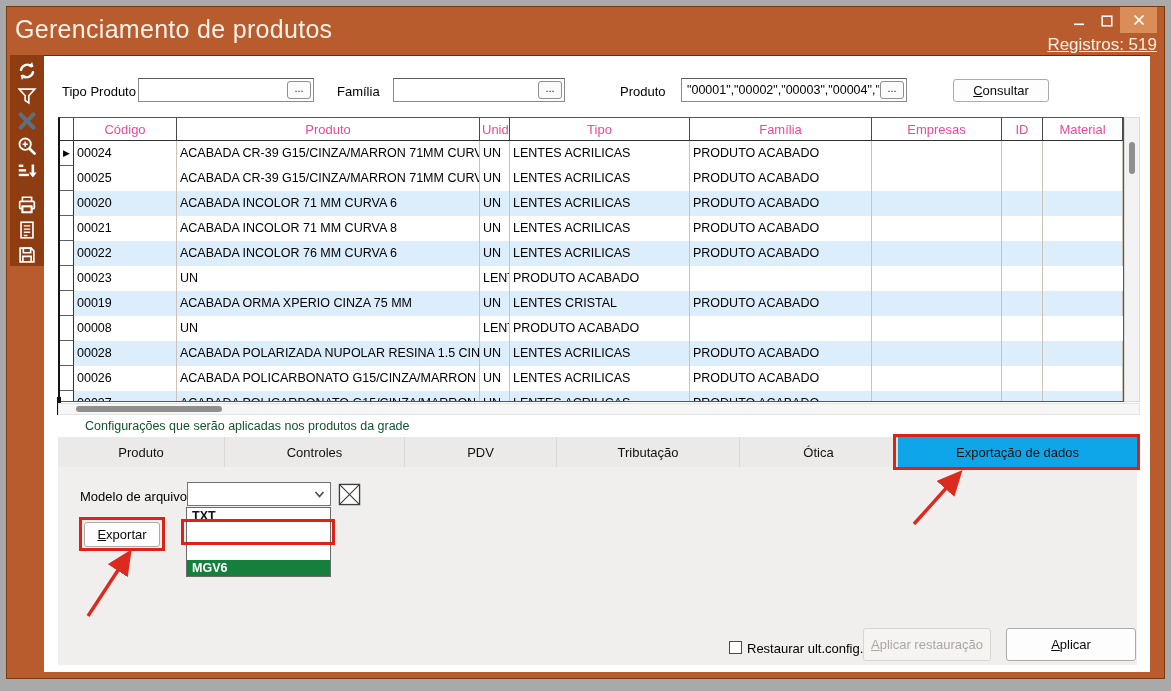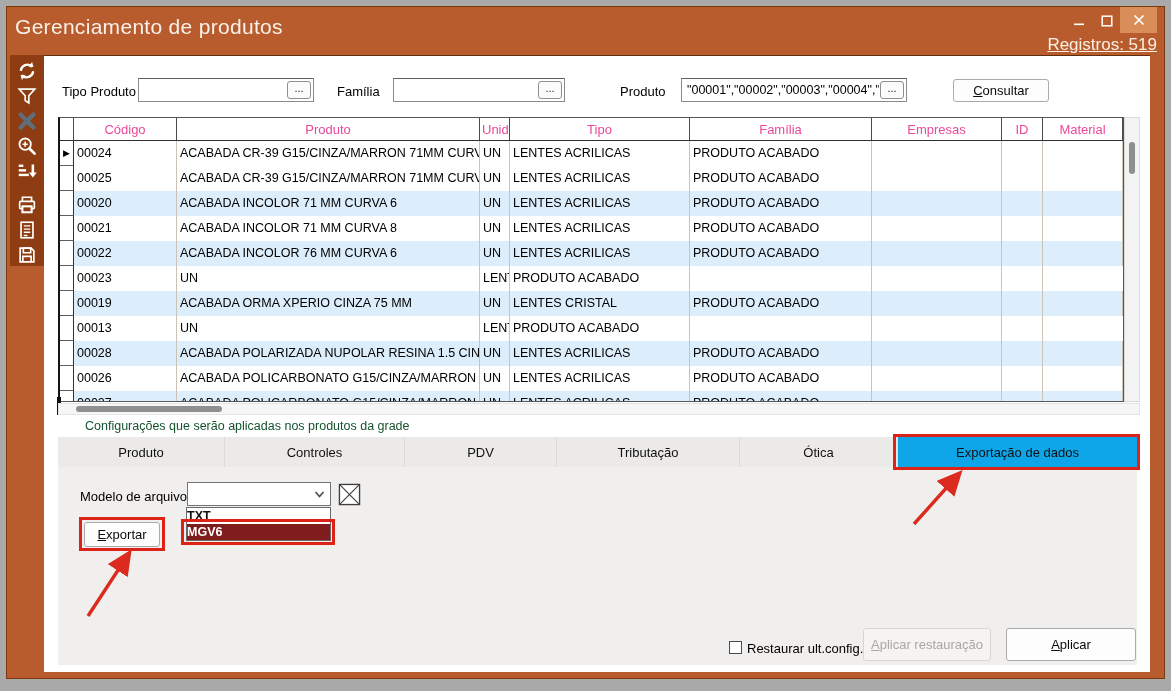--- a/index.html
+++ b/index.html
@@ -2,21 +2,21 @@
 <html><head>
 <meta charset="utf-8">
 <style>
   html,body{margin:0;padding:0;background:#888;}
   #screen{position:relative;width:1171px;height:691px;background:#A9A9A9;overflow:hidden;
           font-family:"Liberation Sans",sans-serif;-webkit-font-smoothing:antialiased;}
   #screen *{box-sizing:border-box;}
 
   
   .winframe{position:absolute;left:6px;top:6px;width:1159px;height:673px;background:#B85C2E;border:1px solid #79390F;}
-  .title{position:absolute;left:15px;top:15px;font-size:21px;font-weight:300;color:#F9F1EA;letter-spacing:.3px;}
+  .title{position:absolute;left:15px;top:15px;font-size:25px;font-weight:300;color:#F9F1EA;letter-spacing:.3px;}
   .wbtn{position:absolute;display:flex;align-items:center;justify-content:center;}
   #btn-min{left:1066px;top:10px;width:26px;height:22px;}
   #btn-max{left:1094px;top:10px;width:26px;height:22px;}
   #btn-close{left:1120px;top:7px;width:37px;height:26px;background:#D98E59;}
   .registros{position:absolute;right:14px;top:35px;font-size:17px;color:#FCEFE4;text-decoration:underline;cursor:pointer;}
 
   
   .toolbar{position:absolute;left:10px;top:55px;width:34px;height:211px;background:#8D3D11;
            display:flex;flex-direction:column;align-items:center;padding-top:5px;}
   .tico{width:24px;height:22px;margin-bottom:3px;flex:0 0 auto;}
@@ -63,22 +63,22 @@
   .tab{position:absolute;top:0;height:30px;display:flex;align-items:center;justify-content:center;
        font-size:13px;color:#111;background:#ECEAE8;border-right:1px solid #DCD9D6;cursor:pointer;}
   .tab.active{background:#0ea5e9;border-right:none;}
   .panel{position:absolute;left:58px;top:467px;width:1079px;height:198px;background:#F1EFED;}
 
   .combo{position:absolute;left:187px;top:482px;width:144px;height:24px;background:#fff;border:1px solid #737373;cursor:pointer;}
   .combo .val{position:absolute;left:5px;top:3px;font-size:12.5px;}
   .combo .chev{position:absolute;right:0;top:0;width:21px;height:22px;}
   .clearbox{position:absolute;left:338px;top:483px;width:23px;height:23px;cursor:pointer;}
   .ddlist{position:absolute;left:186px;top:507px;width:145px;background:#fff;border:1px solid #6B6B6B;z-index:5;}
-  .dd-item{height:16px;line-height:16px;font-size:12.5px;font-weight:bold;color:#111;cursor:pointer;}
-  .dd-item.hl{background:#7f1d1d;color:#fff;}
+  .dd-item{height:16px;line-height:16px;padding-left:5px;font-size:12.5px;font-weight:bold;color:#111;cursor:pointer;}
+  .dd-item.hl{background:#15803d;color:#fff;margin-top:36px;}
 
   #btn-exportar{left:84px;top:522px;width:76px;height:25px;}
   #btn-consultar{left:953px;top:79px;width:96px;height:23px;}
   #btn-aplicar-rest{left:863px;top:628px;width:128px;height:33px;}
   #btn-aplicar{left:1006px;top:628px;width:130px;height:33px;}
   .checkbox{position:absolute;left:729px;top:641px;width:13px;height:13px;background:#fff;border:1px solid #4A4A4A;cursor:pointer;}
   #lbl-restaurar{left:747px;top:641px;}
 
   
   .ann{position:absolute;border:3px solid #DD2318;z-index:6;pointer-events:none;}
@@ -273,21 +273,21 @@
           <div class="c">ACABADA ORMA XPERIO CINZA 75 MM</div>
           <div class="c">UN</div>
           <div class="c">LENTES CRISTAL</div>
           <div class="c">PRODUTO ACABADO</div>
           <div class="c"></div>
           <div class="c"></div>
           <div class="c"></div>
         </div>
         <div class="grow row">
           <div class="c sel"></div>
-          <div class="c">00013</div>
+          <div class="c">00008</div>
           <div class="c">UN</div>
           <div class="c">LENTES CRISTAL</div>
           <div class="c">PRODUTO ACABADO</div>
           <div class="c"></div>
           <div class="c"></div>
           <div class="c"></div>
         </div>
         <div class="grow row stripe">
           <div class="c sel"></div>
           <div class="c">00028</div>

